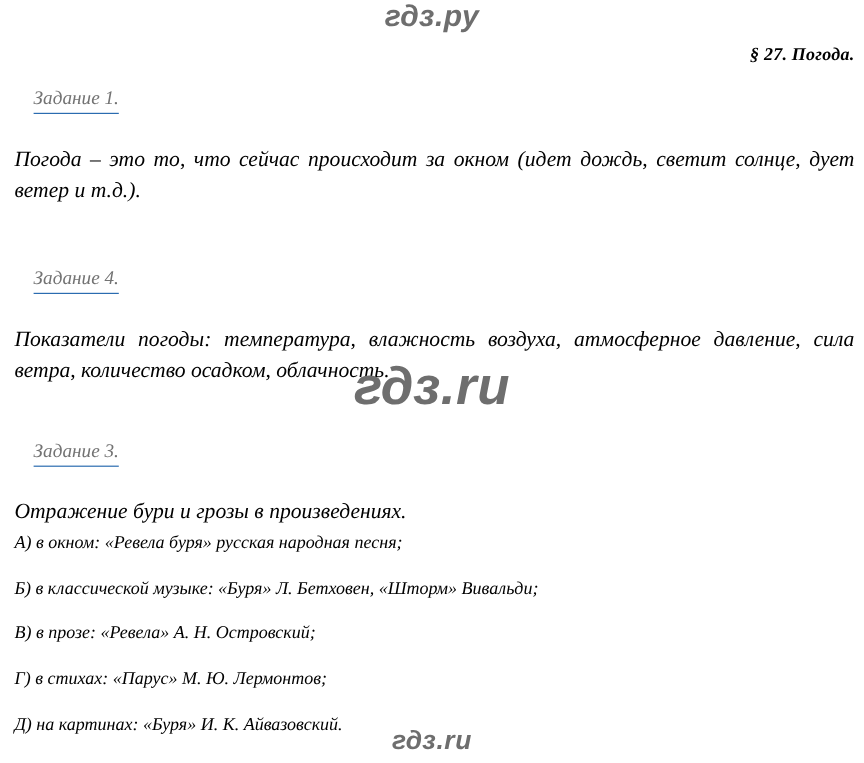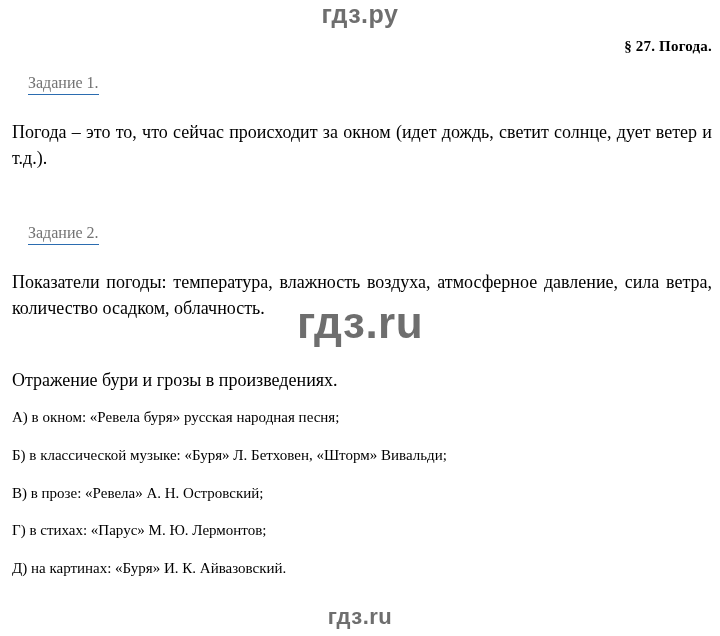--- a/index.html
+++ b/index.html
@@ -12,20 +12,21 @@
     background: #ffffff;
     font-family: "Liberation Serif", "DejaVu Serif", serif;
     color: #000000;
     position: relative;
     overflow: hidden;
   }
   .page {
     position: relative;
     width: 612px;
     height: 636px;
+    font-style: italic;
   }
   .logo-top {
     position: absolute;
     top: 0px;
     left: 0;
     width: 720px;
     text-align: center;
     font-family: "Liberation Sans", sans-serif;
     font-weight: bold;
     font-size: 25px;
@@ -122,27 +123,30 @@
 
 
     <div class="task-wrap">
       <span class="task">Задание 1.</span>
     </div>
     <div class="para justify-full">Погода – это то, что сейчас происходит за окном (идет дождь, светит солнце, дует ветер и т.д.).</div>
 
     <div class="block-gap-lg"></div>
 
     <div class="task-wrap">
-      <span class="task">Задание 2.</span>
+      <span class="task">Задание 4.</span>
     </div>
     <div class="para justify-full">Показатели погоды: температура, влажность воздуха, атмосферное давление, сила ветра, количество осадком, облачность.</div>
 
     <div class="block-gap-md"></div>
 
-    <div class="para" style="margin-bottom:14px;">Отражение бури и грозы в произведениях.</div>
+    <div class="task-wrap">
+      <span class="task">Задание 3.</span>
+    </div>
+    <div class="para" style="margin-bottom:4px;">Отражение бури и грозы в произведениях.</div>
 
     <div class="list-line">А) в окном: «Ревела буря» русская народная песня;</div>
     <div class="list-line">Б) в классической музыке: «Буря» Л. Бетховен, «Шторм» Вивальди;</div>
     <div class="list-line">В) в прозе: «Ревела» А. Н. Островский;</div>
     <div class="list-line">Г) в стихах: «Парус» М. Ю. Лермонтов;</div>
     <div class="list-line">Д) на картинах: «Буря» И. К. Айвазовский.</div>
 
   </div>
 
   <div class="watermark-mid">гдз.ru</div>

